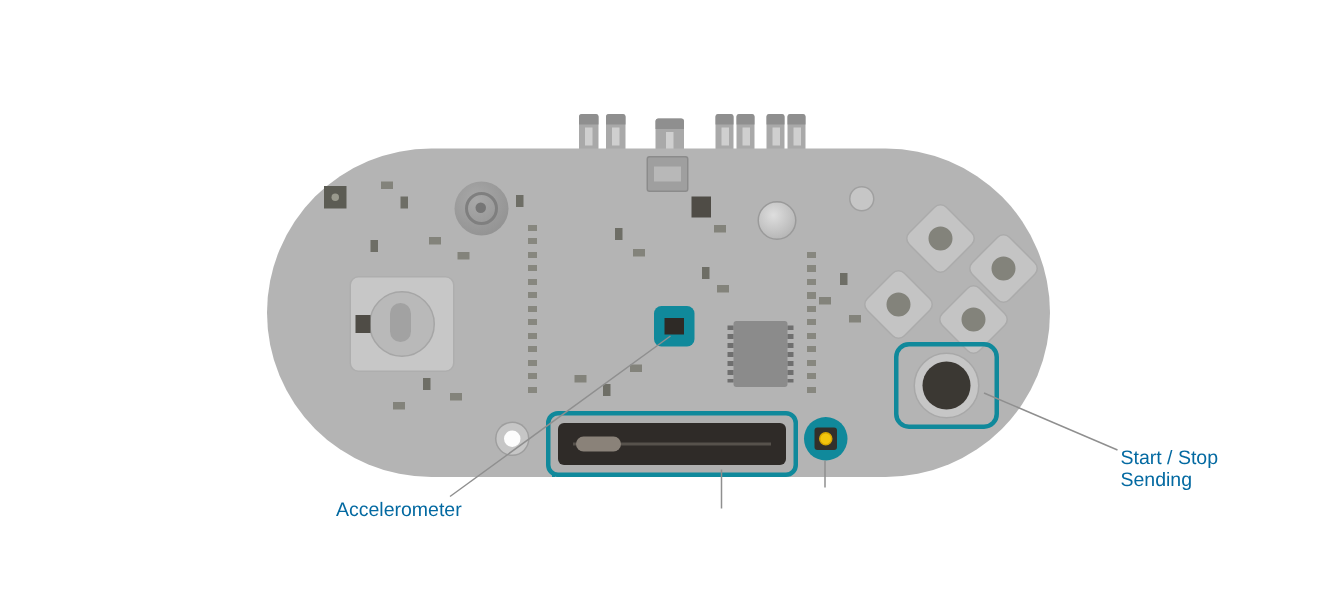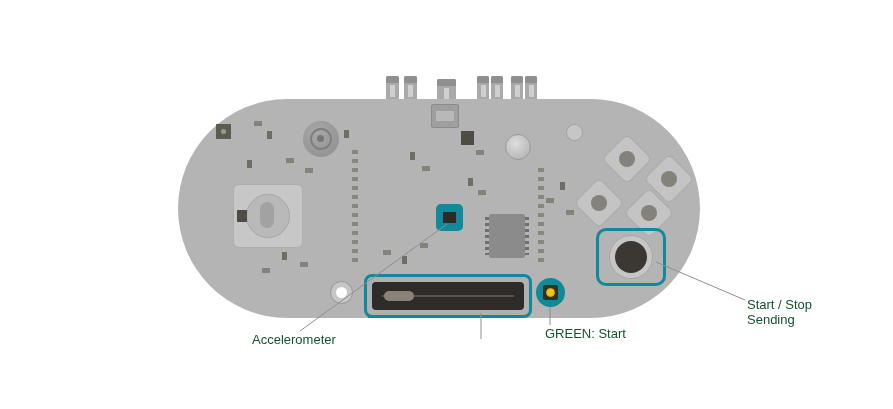--- a/index.html
+++ b/index.html
@@ -53,21 +53,21 @@
   .hole { background:#fdfdfd; border:5px solid #c6c6c6; border-radius:50%; box-shadow:0 0 0 1px #9e9e9e; box-sizing:border-box; }
   .corner-chip { background:#5c5c54; }
   .corner-chip .dot { position:absolute; left:5px; top:5px; width:5px; height:5px; background:#9a9a8e; border-radius:50%; }
   .silver { background:radial-gradient(circle at 40% 35%, #dedede, #ababab); border:1px solid #9a9a9a; box-sizing:border-box; }
   .smallbtn { background:#c6c6c6; border:1px solid #a0a0a0; box-sizing:border-box; }
   .dark-sq { background:#4f4c46; }
   .usb { background:#9f9f9f; border:1px solid #8b8b8b; border-radius:2px; }
   .usb .inner { position:absolute; left:4px; top:6px; width:18px; height:10px; background:#b8b8b8; }
   
   .lines { position:absolute; left:0; top:0; pointer-events:none; }
-  .label { position:absolute; font-size:13px; line-height:1.16; color:#14532d; white-space:nowrap; }
+  .label { position:absolute; font-size:13px; line-height:1.16; color:#0369a1; white-space:nowrap; }
 </style>
 </head>
 <body>
 
 <div class="stage">
 
   <div class="tab" style="left:386px;top:76px;width:13px;height:30px;">
       <div class="cap"></div>
       <div class="slot"></div>
     </div>
@@ -184,25 +184,24 @@
   <div class="smd dark" style="left:344px;top:130px;width:5px;height:8px;"></div>
   <div class="smd" style="left:476px;top:150px;width:8px;height:5px;"></div>
 
   <svg class="lines" width="893" height="409">
     <line x1="447" y1="224" x2="300" y2="331" stroke="#8f8f8f" stroke-width="1"></line>
     <line x1="481" y1="313" x2="481" y2="339" stroke="#8f8f8f" stroke-width="1"></line>
     <line x1="550" y1="307" x2="550" y2="325" stroke="#8f8f8f" stroke-width="1"></line>
     <line x1="656" y1="262" x2="745" y2="300" stroke="#8f8f8f" stroke-width="1"></line>
   </svg>
 
-  <div class="label" style="left:252px;top:332px;">Accelerometer</div>
+  <div class="label" style="left:224px;top:332px;">Accelerometer</div>
 
 
   <div class="label" style="left:545px;top:326px;">
-    <div>GREEN: Start</div>
   </div>
 
   <div class="label" style="left:747px;top:297px;">
     <div>Start / Stop</div>
     <div>Sending</div>
   </div>
 
 </div>
 
 </body></html>

